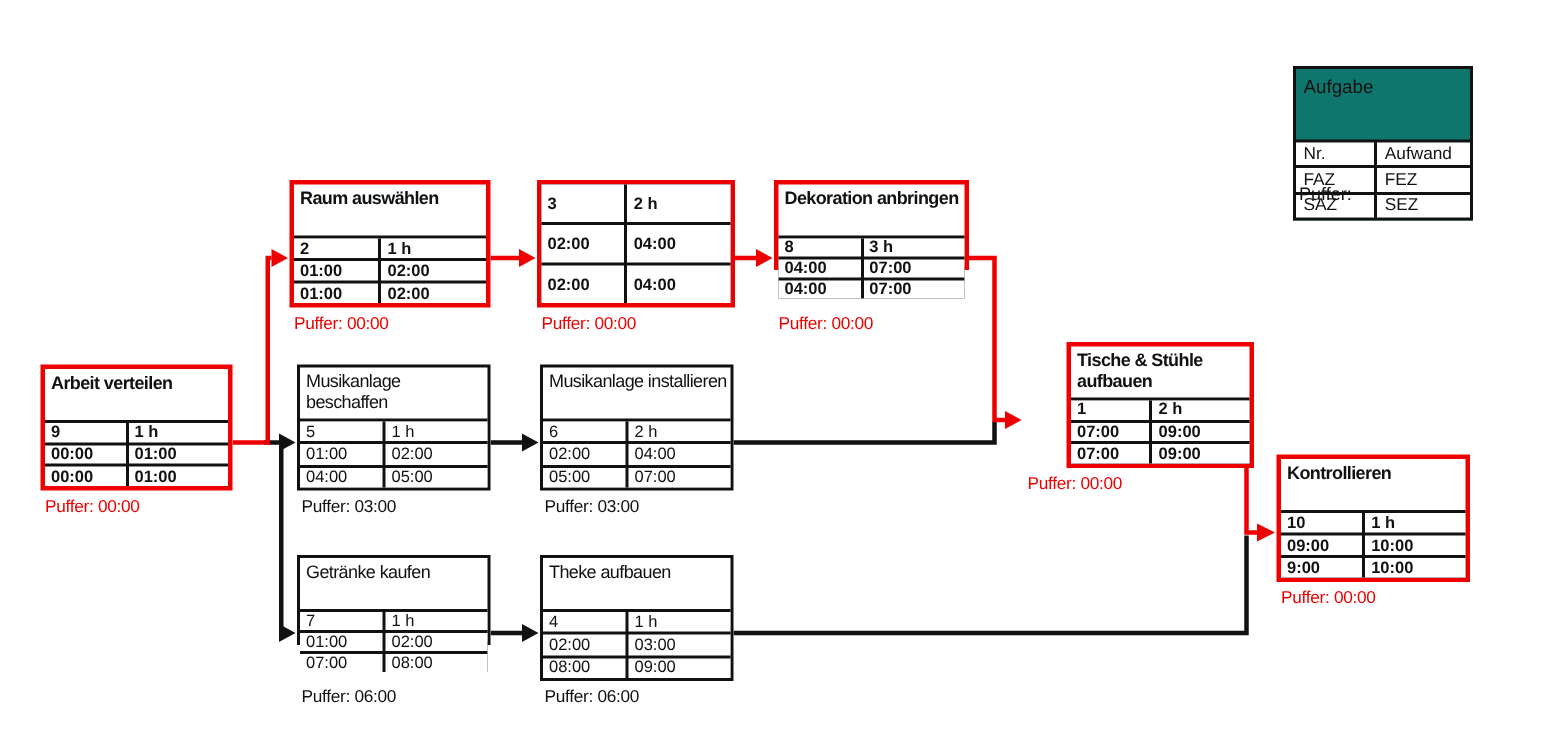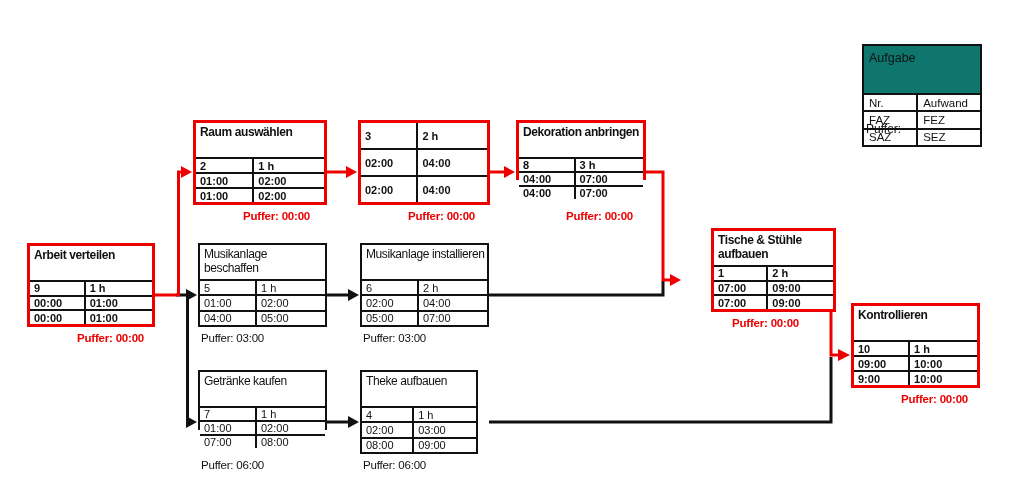--- a/index.html
+++ b/index.html
@@ -17,21 +17,21 @@
   .task.critical{border:3px solid var(--red);}
   .task.normal{border:2px solid var(--ink);}
   .t-title{flex:0 0 31px;padding:3px 2px 0 4px;font-size:12px;letter-spacing:-0.4px;
            line-height:13.5px;border-bottom:2px solid var(--ink);overflow:hidden;}
   .task.critical .t-title{font-weight:bold;}
   .t-grid{flex:1;display:grid;grid-template-columns:44% 1fr;grid-auto-rows:1fr;gap:2px;background:var(--ink);}
   .t-grid .c{background:#fff;font-size:11px;padding-left:4px;display:flex;align-items:center;overflow:hidden;}
   .task.critical .c{font-weight:bold;}
 
   .puffer{position:absolute;font-size:11.5px;letter-spacing:-0.2px;white-space:nowrap;}
-  .puffer.critical{color:var(--red);font-weight:bold;margin-left:47px;}
+  .puffer.critical{color:var(--red);font-weight:normal;}
 
   .legend{position:absolute;left:862px;top:15px;width:120px;height:103px;background:#0f766e;
           border:2px solid var(--ink);box-sizing:border-box;display:flex;flex-direction:column;margin-top:29px;}
   .legend .l-title{flex:0 0 42px;padding:5px 2px 0 5px;font-size:12.5px;border-bottom:2px solid var(--ink);}
   .legend .l-grid{flex:1;display:grid;grid-template-columns:45% 1fr;grid-auto-rows:1fr;gap:2px;background:var(--ink);}
   .legend .l-grid .c{background:#fff;font-size:11.5px;padding-left:5px;display:flex;align-items:center;}
   .legend-footer{position:absolute;left:866px;top:122px;font-size:12px;text-align:center;}
 </style>
 </head>
 <body>
@@ -146,21 +146,21 @@
       <div class="c">7</div>
       <div class="c">1 h</div>
       <div class="c">01:00</div>
       <div class="c">02:00</div>
       <div class="c">07:00</div>
       <div class="c">08:00</div>
     </div>
   </div>
   <div class="puffer" style="left:201px;top:459px">Puffer: 06:00</div>
 
-  <div class="task normal" style="left:360px;top:370px;width:118px;height:84px">
+  <div class="task normal" style="left:360px;top:370px;width:129px;height:84px">
     <div class="t-title">Theke aufbauen</div>
     <div class="t-grid">
       <div class="c">4</div>
       <div class="c">1 h</div>
       <div class="c">02:00</div>
       <div class="c">03:00</div>
       <div class="c">08:00</div>
       <div class="c">09:00</div>
     </div>
   </div>

